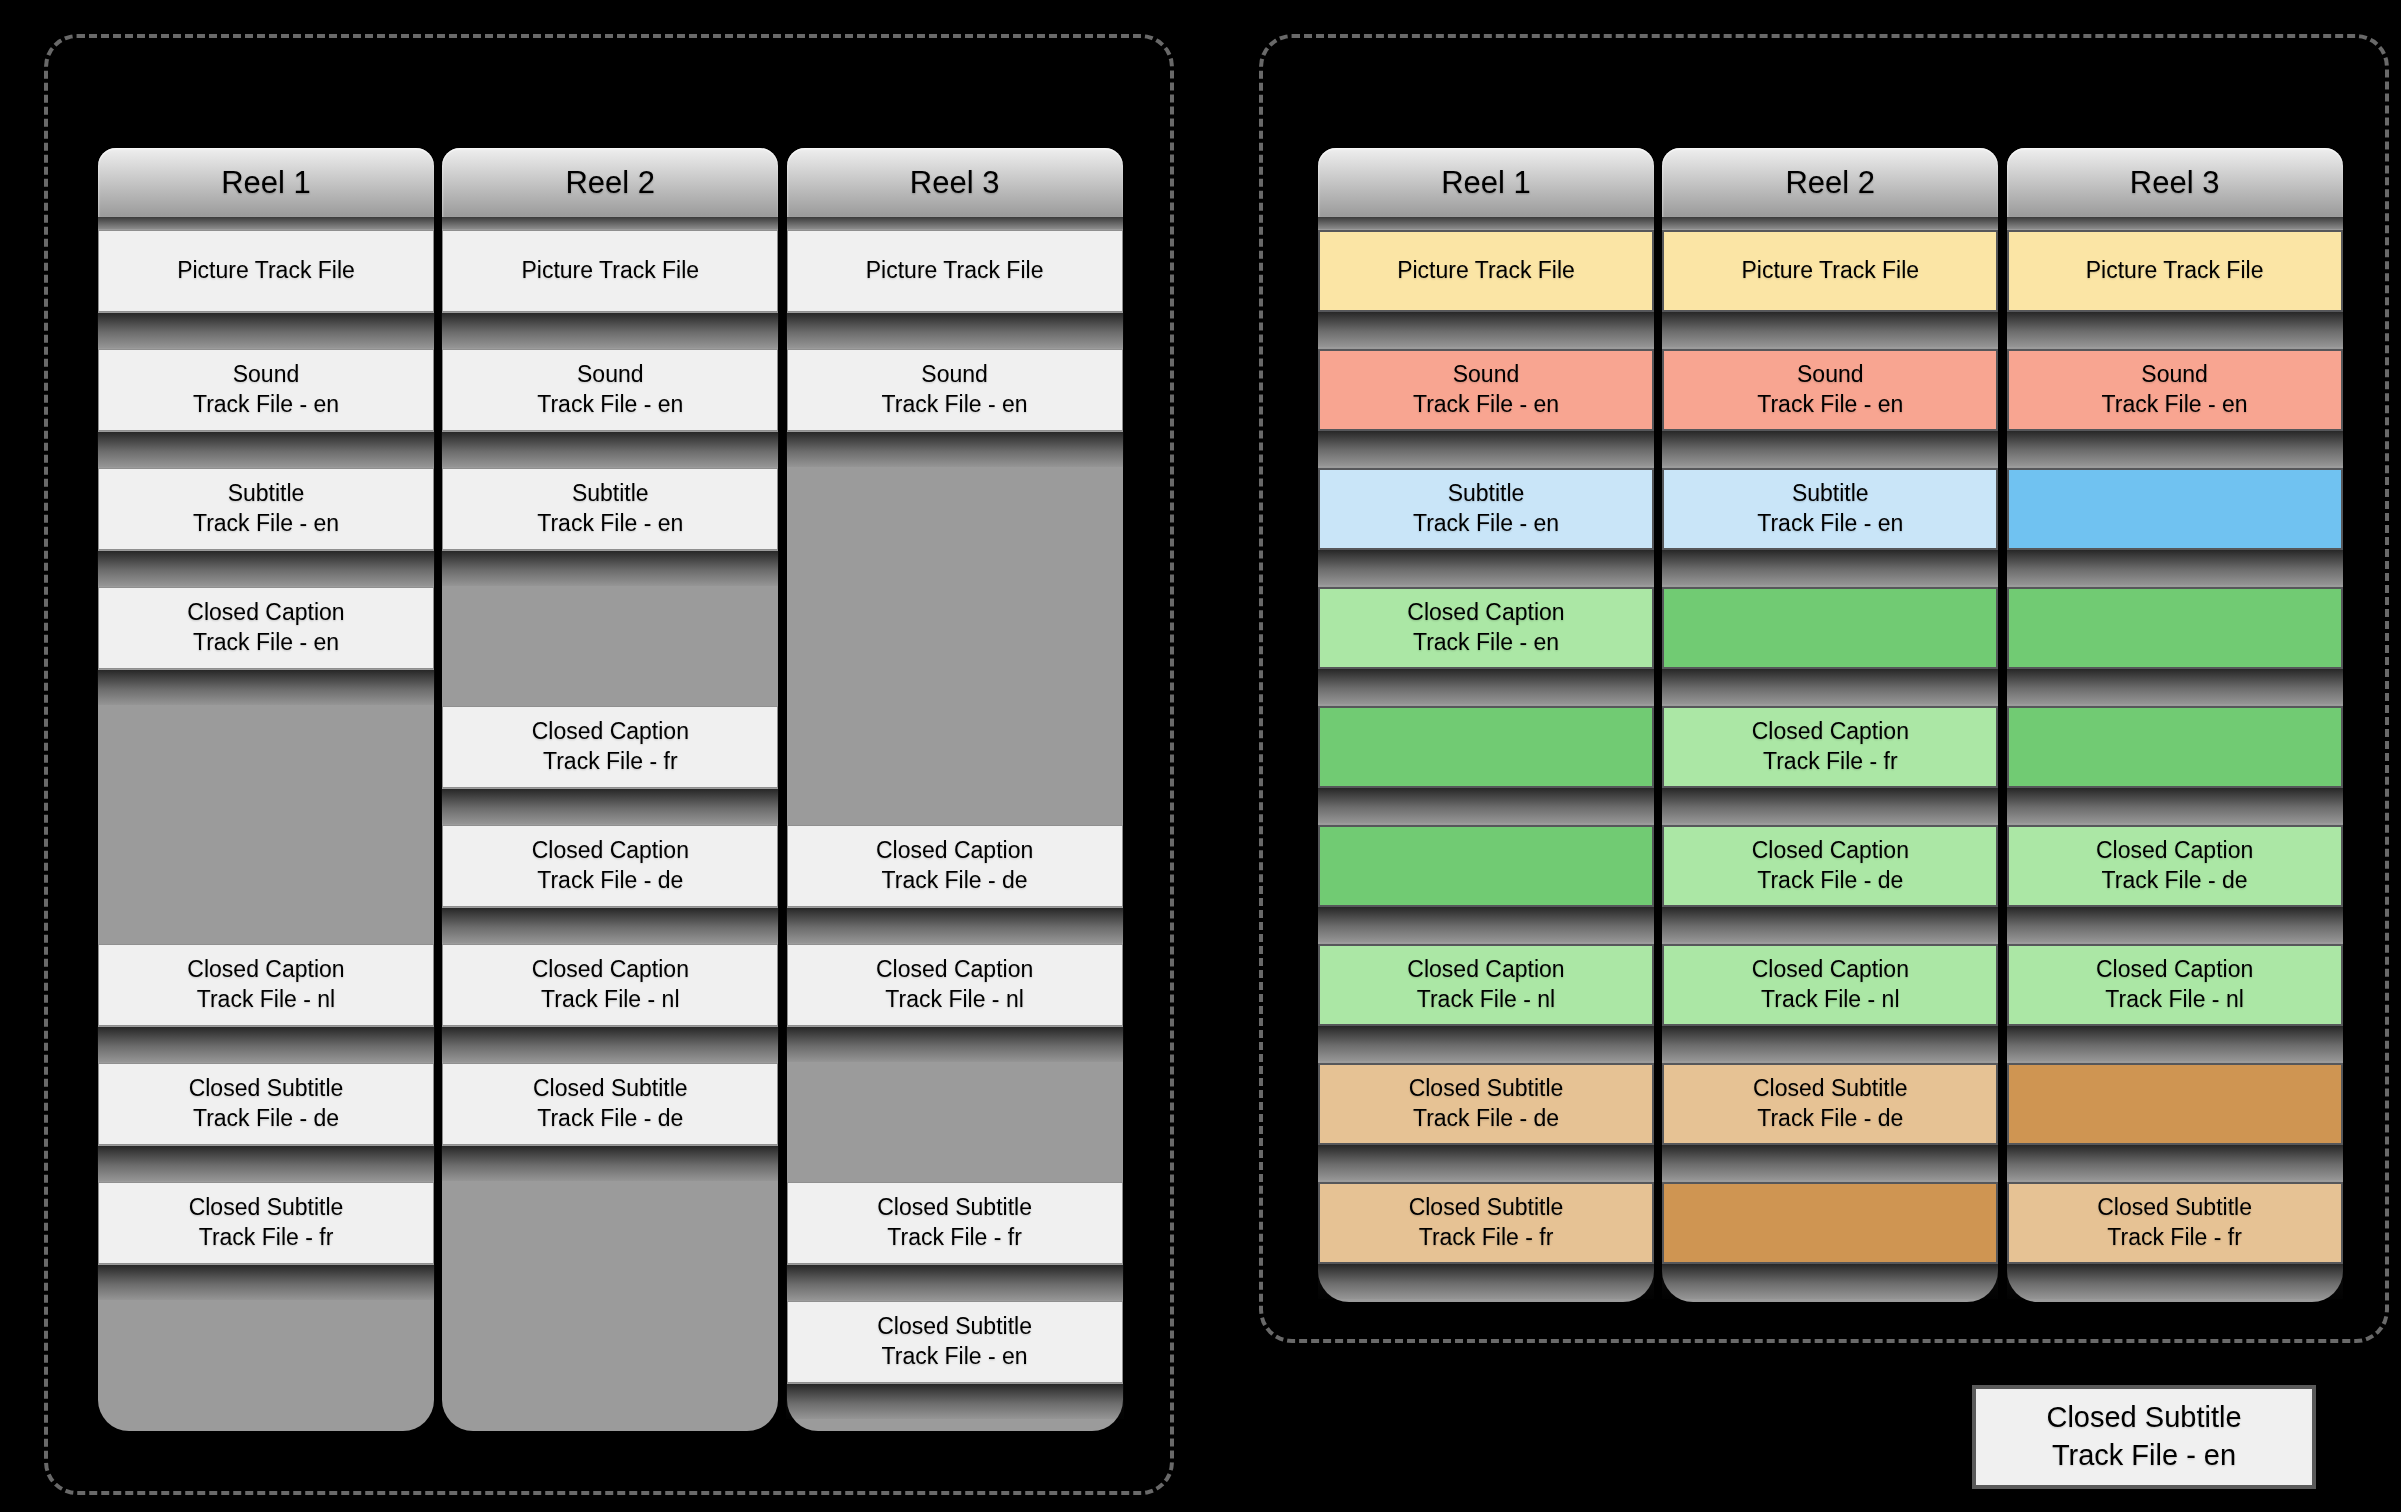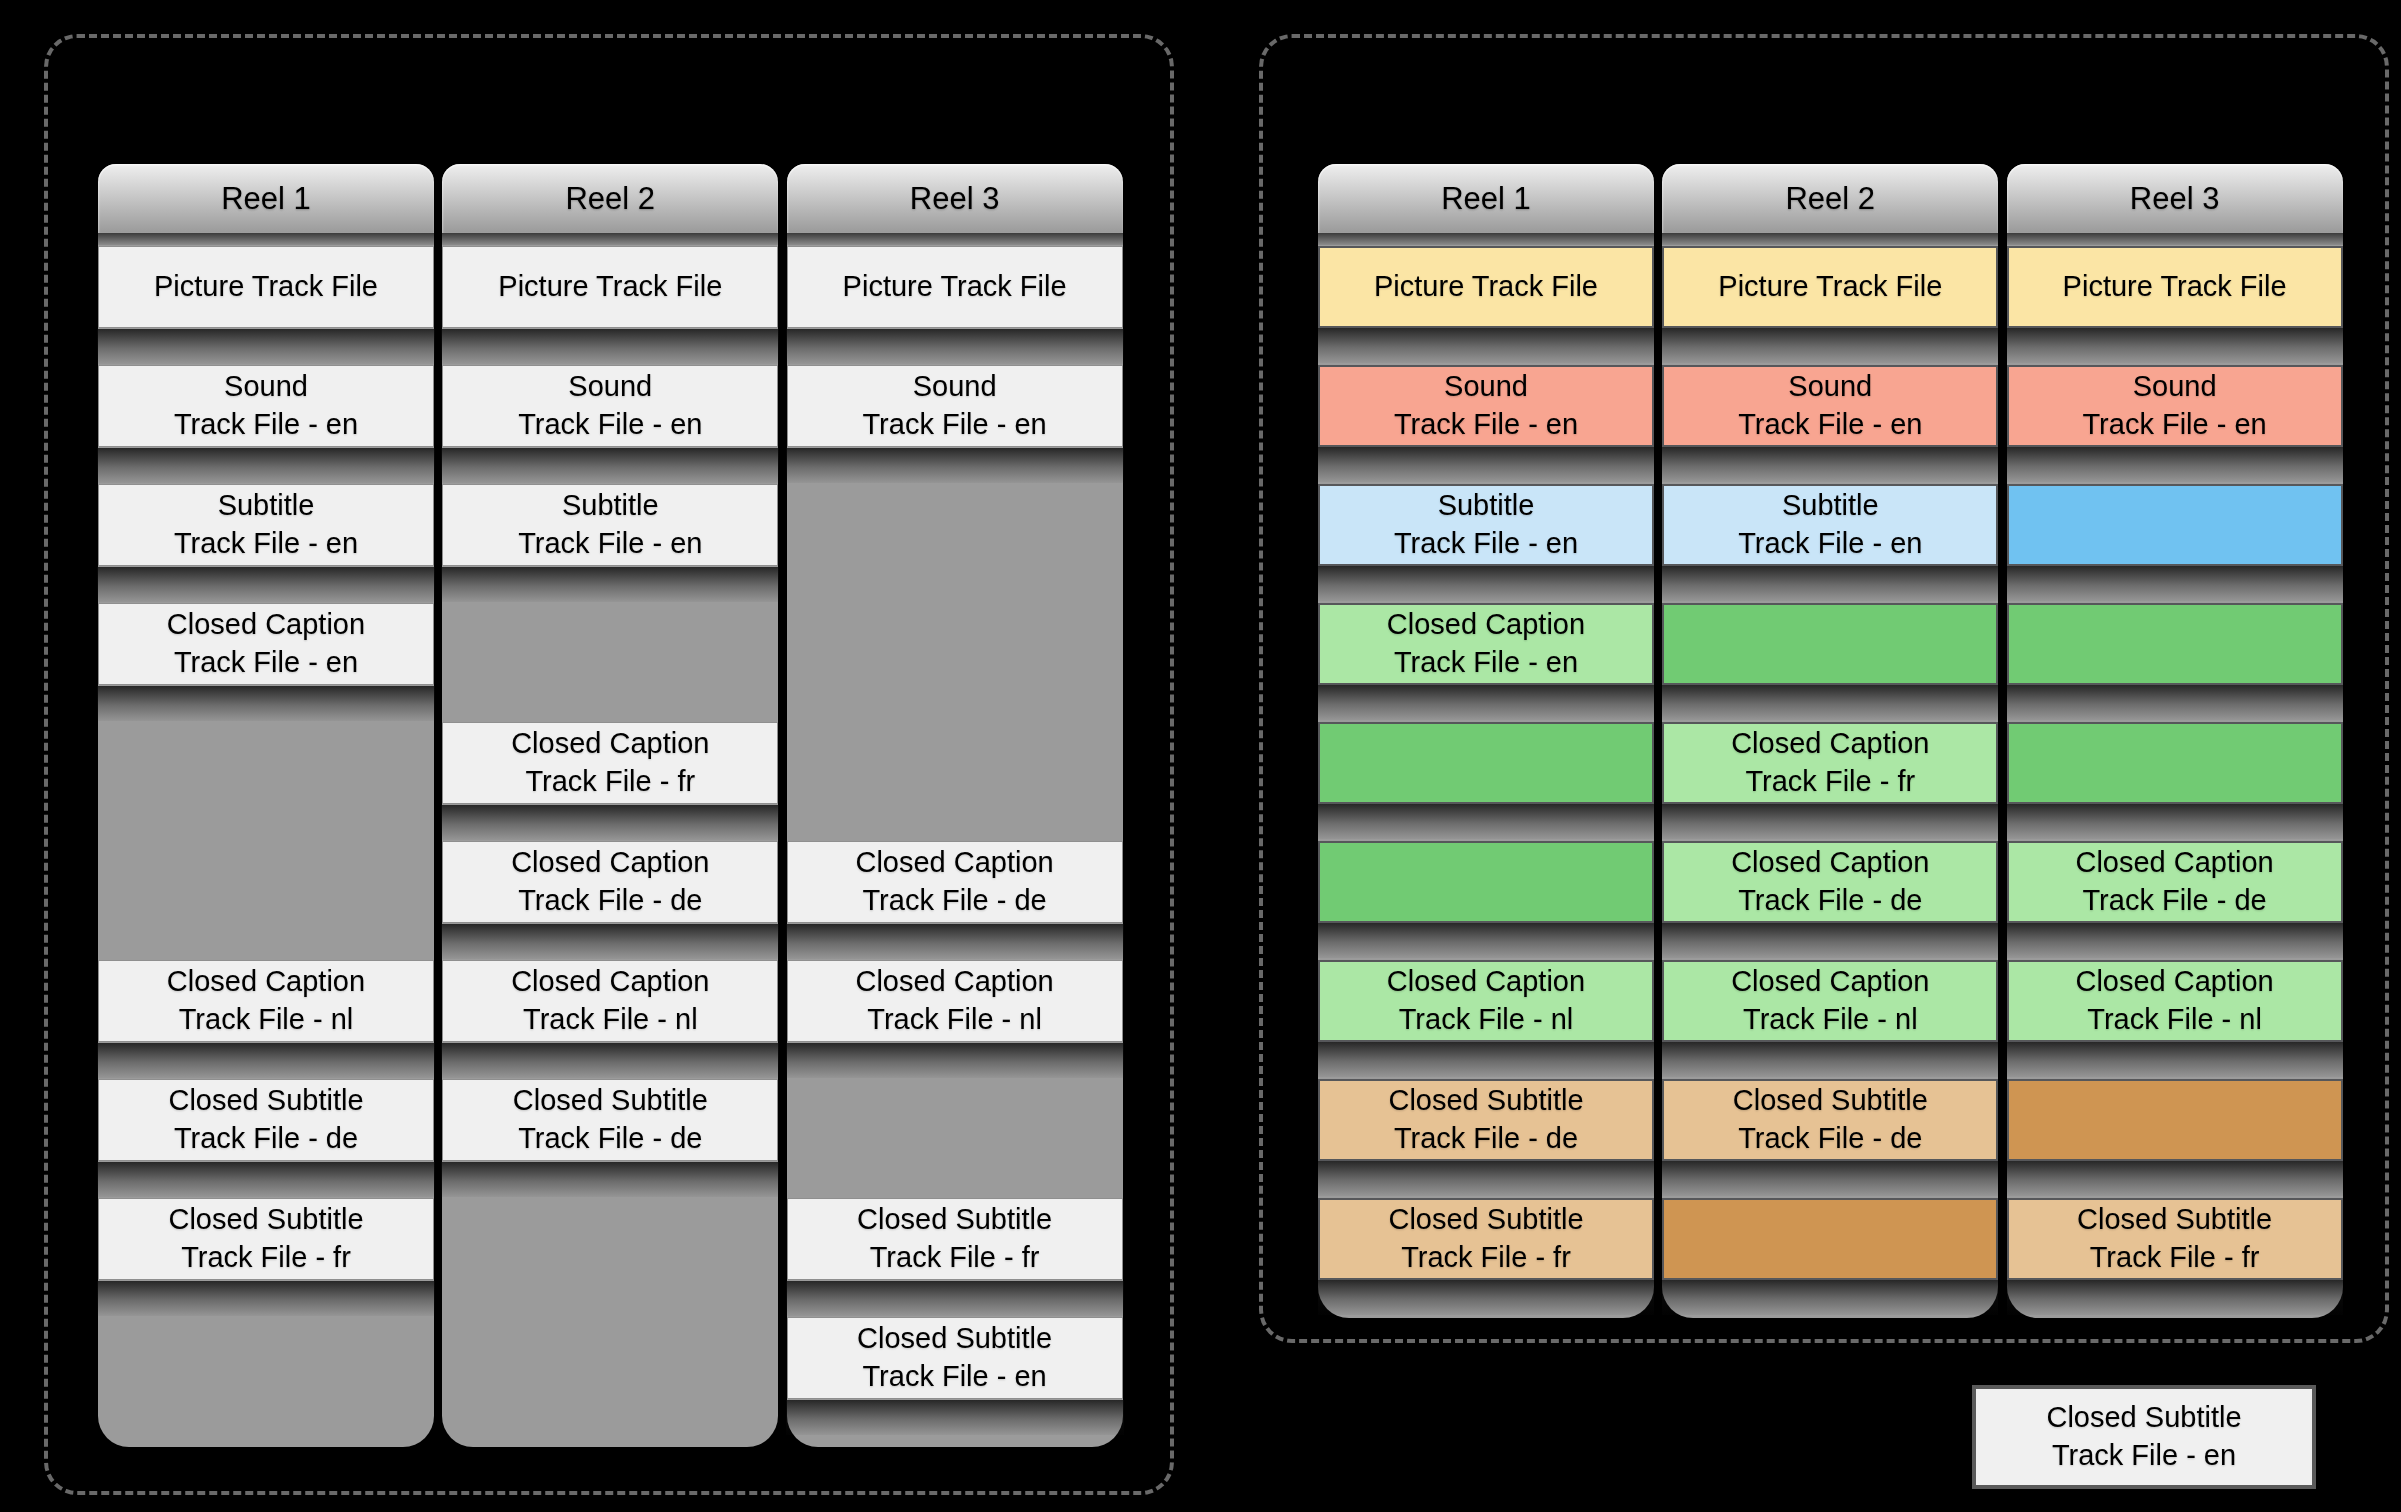--- a/index.html
+++ b/index.html
@@ -18,21 +18,21 @@
     box-sizing:border-box;
   }
   #panel-left  { left:44px;   top:34px; width:1130px; height:1461px; }
   #panel-right { left:1259px; top:34px; width:1130px; height:1309px; }
   .columns {
     position:absolute; top:110px;
     display:flex; gap:8.3px;
   }
   #panel-left  .columns { left:50px; }
   #panel-right .columns { left:55px; }
-  .column { width:336px; display:flex; flex-direction:column;margin-top:16px; }
+  .column { width:336px; display:flex; flex-direction:column; }
   .tab {
     height:69px;
     border-radius:18px 18px 0 0;
     background:linear-gradient(180deg, #EFEFEF 0%, #C9C9C9 45%, #9A9A9A 100%);
     box-shadow: inset 0 1.4px 1.4px rgba(255,255,255,0.6), inset 1.4px 0 1.4px rgba(255,255,255,0.25);
     display:flex; align-items:center; justify-content:center;
     font-size:31px;
     position:relative; z-index:3;
     text-shadow: 0 1.4px 2.1px rgba(0,0,0,0.25);
   }
@@ -48,21 +48,21 @@
     position:relative;
   }
   #panel-left  .slab { padding-bottom:48px; }
   #panel-right .slab { padding-bottom:38px; }
   .slot { height:119px; position:relative; }
   .slot:last-child { height:82px; }
   .box {
     height:82px; box-sizing:border-box;
     border:2.1px solid #56575A;
     display:flex; flex-direction:column; align-items:center; justify-content:center;
-    font-size:29px; line-height:1.3;
+    font-size:23px; line-height:1.3;
     text-align:center;
     position:relative; z-index:2;
     text-shadow: 0 1.4px 2.1px rgba(0,0,0,0.18);
   }
   .panel-plain .box { border:1.4px solid #8F8F8F; }
   .box::after {
     content:""; position:absolute; left:-2.1px; right:-2.1px; top:calc(100% + 2.1px); height:35px;
     background:linear-gradient(180deg, rgba(10,10,10,0.80) 0%, rgba(20,20,20,0.35) 55%, rgba(40,40,40,0.05) 100%);
     pointer-events:none;
   }

